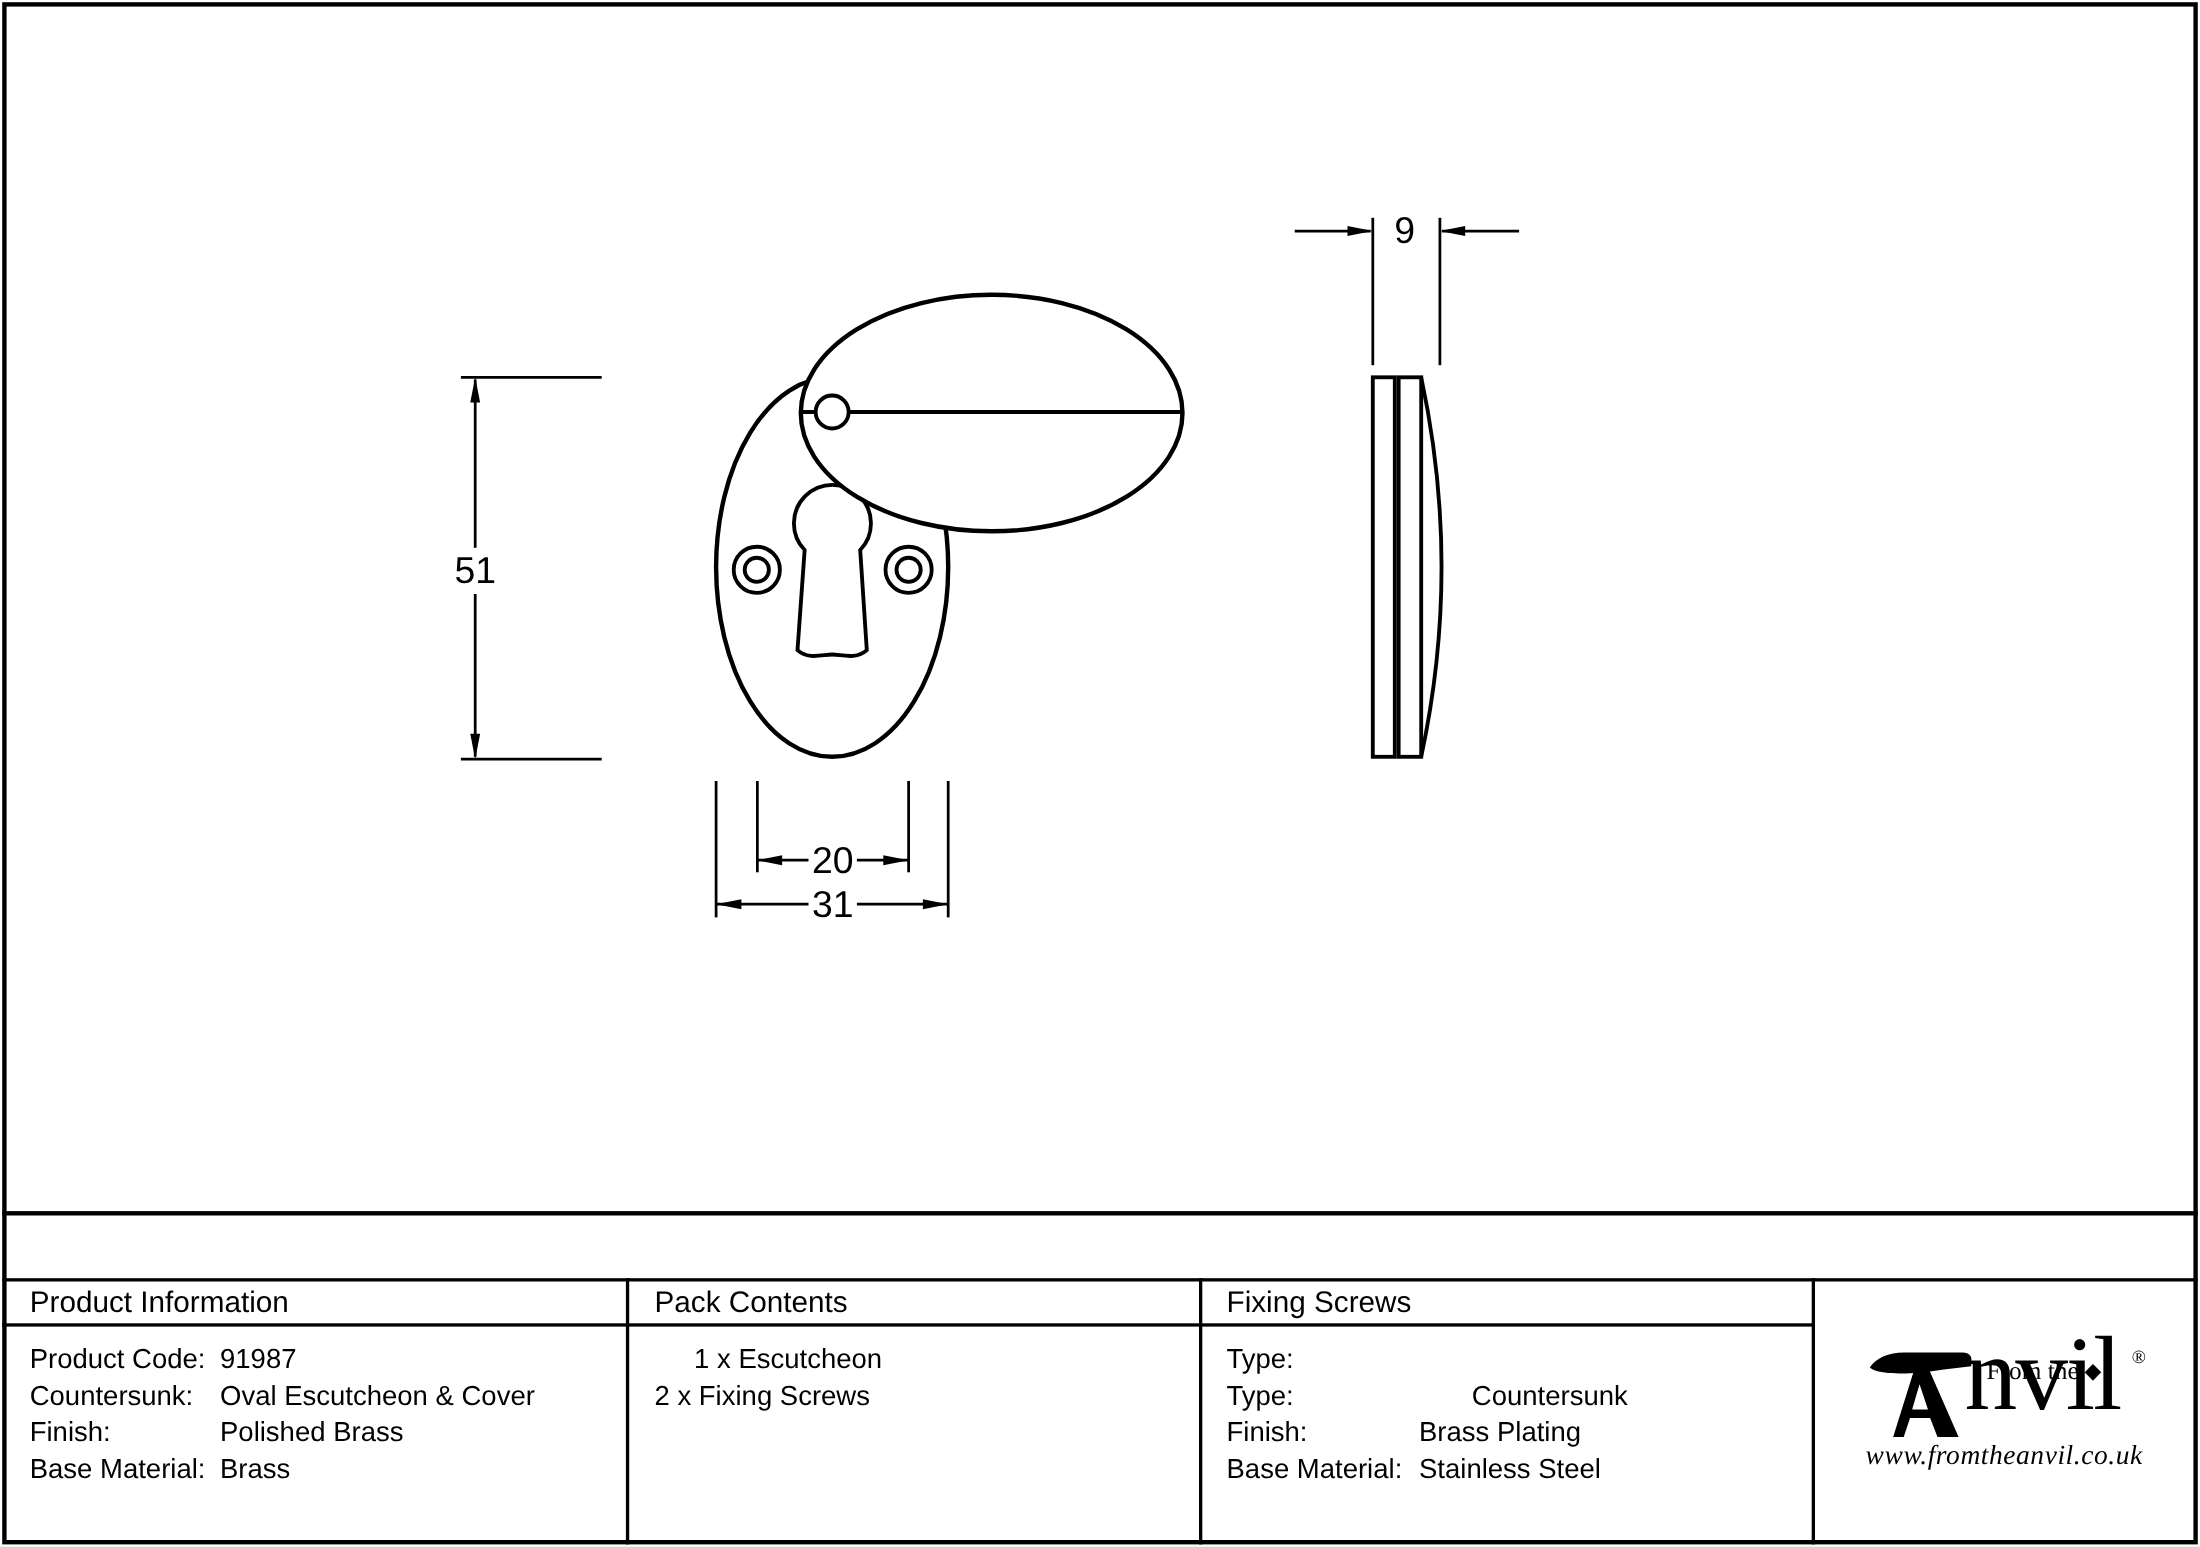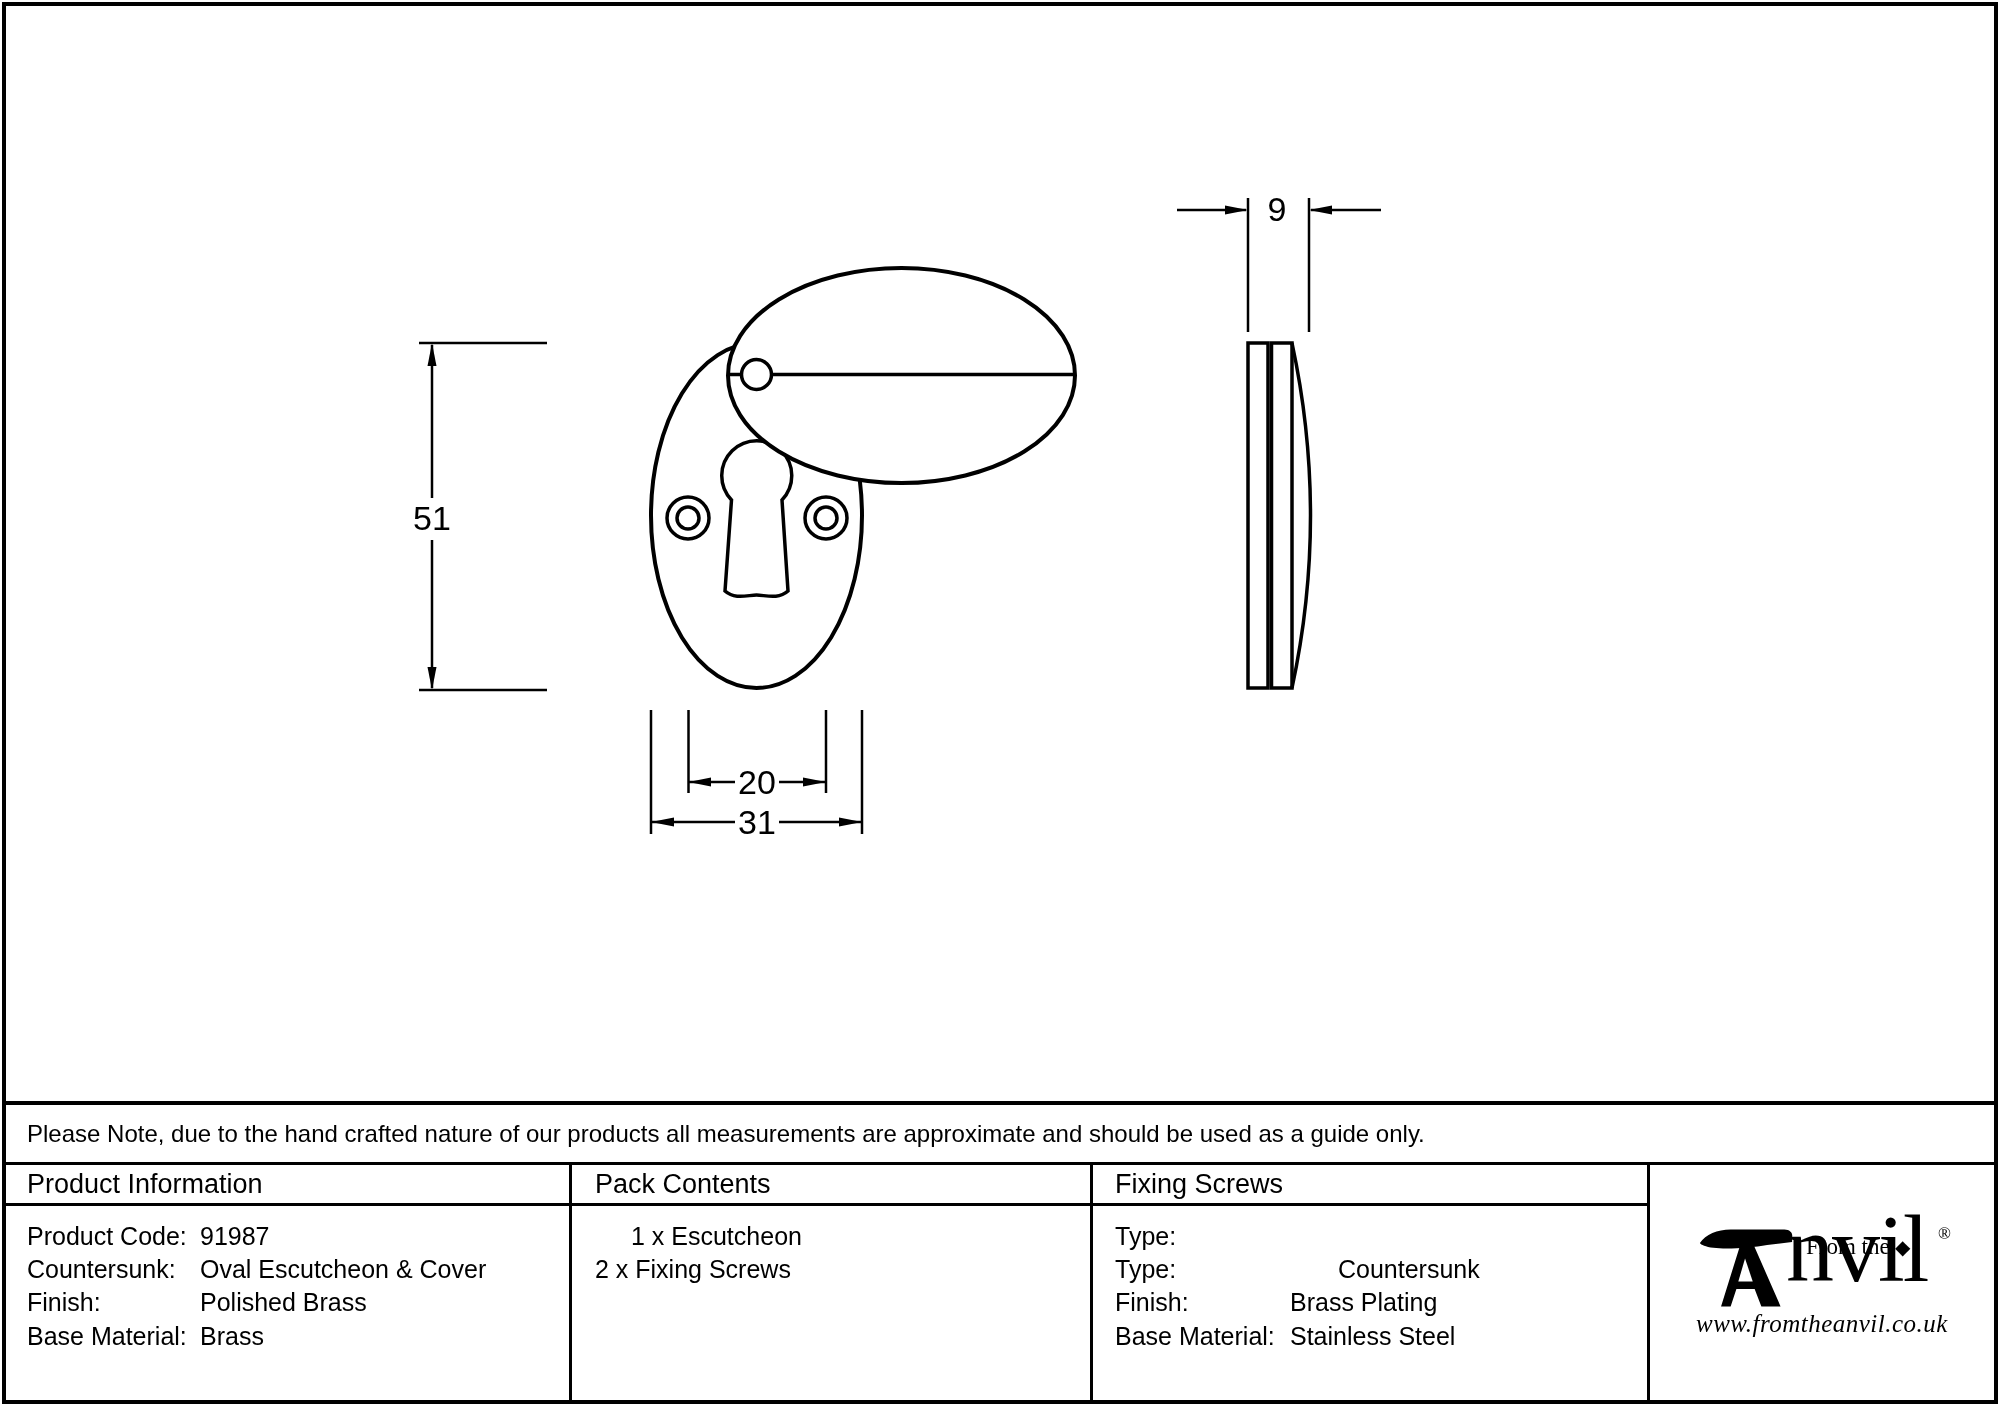--- a/index.html
+++ b/index.html
@@ -91,21 +91,20 @@
   </svg>
 
   <div class="outer-border"></div>
   <div class="hline" style="left:2px;top:1101px;width:1996px;height:4px;"></div>
   <div class="hline" style="left:2px;top:1162px;width:1996px;height:3px;"></div>
   <div class="hline" style="left:2px;top:1203px;width:1646px;height:3px;"></div>
   <div class="vline" style="left:569px;top:1162px;width:3px;height:242px;"></div>
   <div class="vline" style="left:1090px;top:1162px;width:3px;height:242px;"></div>
   <div class="vline" style="left:1647px;top:1162px;width:3px;height:242px;"></div>
 
-  <div class="txt note-text" style="left:27px;top:1117px;height:34px;">Please Note, due to the hand crafted nature of our products all measurements are approximate and should be used as a guide only.</div>
 
   <div class="txt hdr" style="left:27px;top:1167px;height:34px;">Product Information</div>
   <div class="txt hdr" style="left:595px;top:1167px;height:34px;">Pack Contents</div>
   <div class="txt hdr" style="left:1115px;top:1167px;height:34px;">Fixing Screws</div>
 
   <div class="txt" style="left:27px;top:1219px;height:34px;">Product Code:</div>
   <div class="txt" style="left:200px;top:1219px;height:34px;">91987</div>
   <div class="txt" style="left:27px;top:1252px;height:34px;">Countersunk:</div>
   <div class="txt" style="left:200px;top:1252px;height:34px;">Oval Escutcheon &amp; Cover</div>
   <div class="txt" style="left:27px;top:1285px;height:34px;">Finish:</div>

